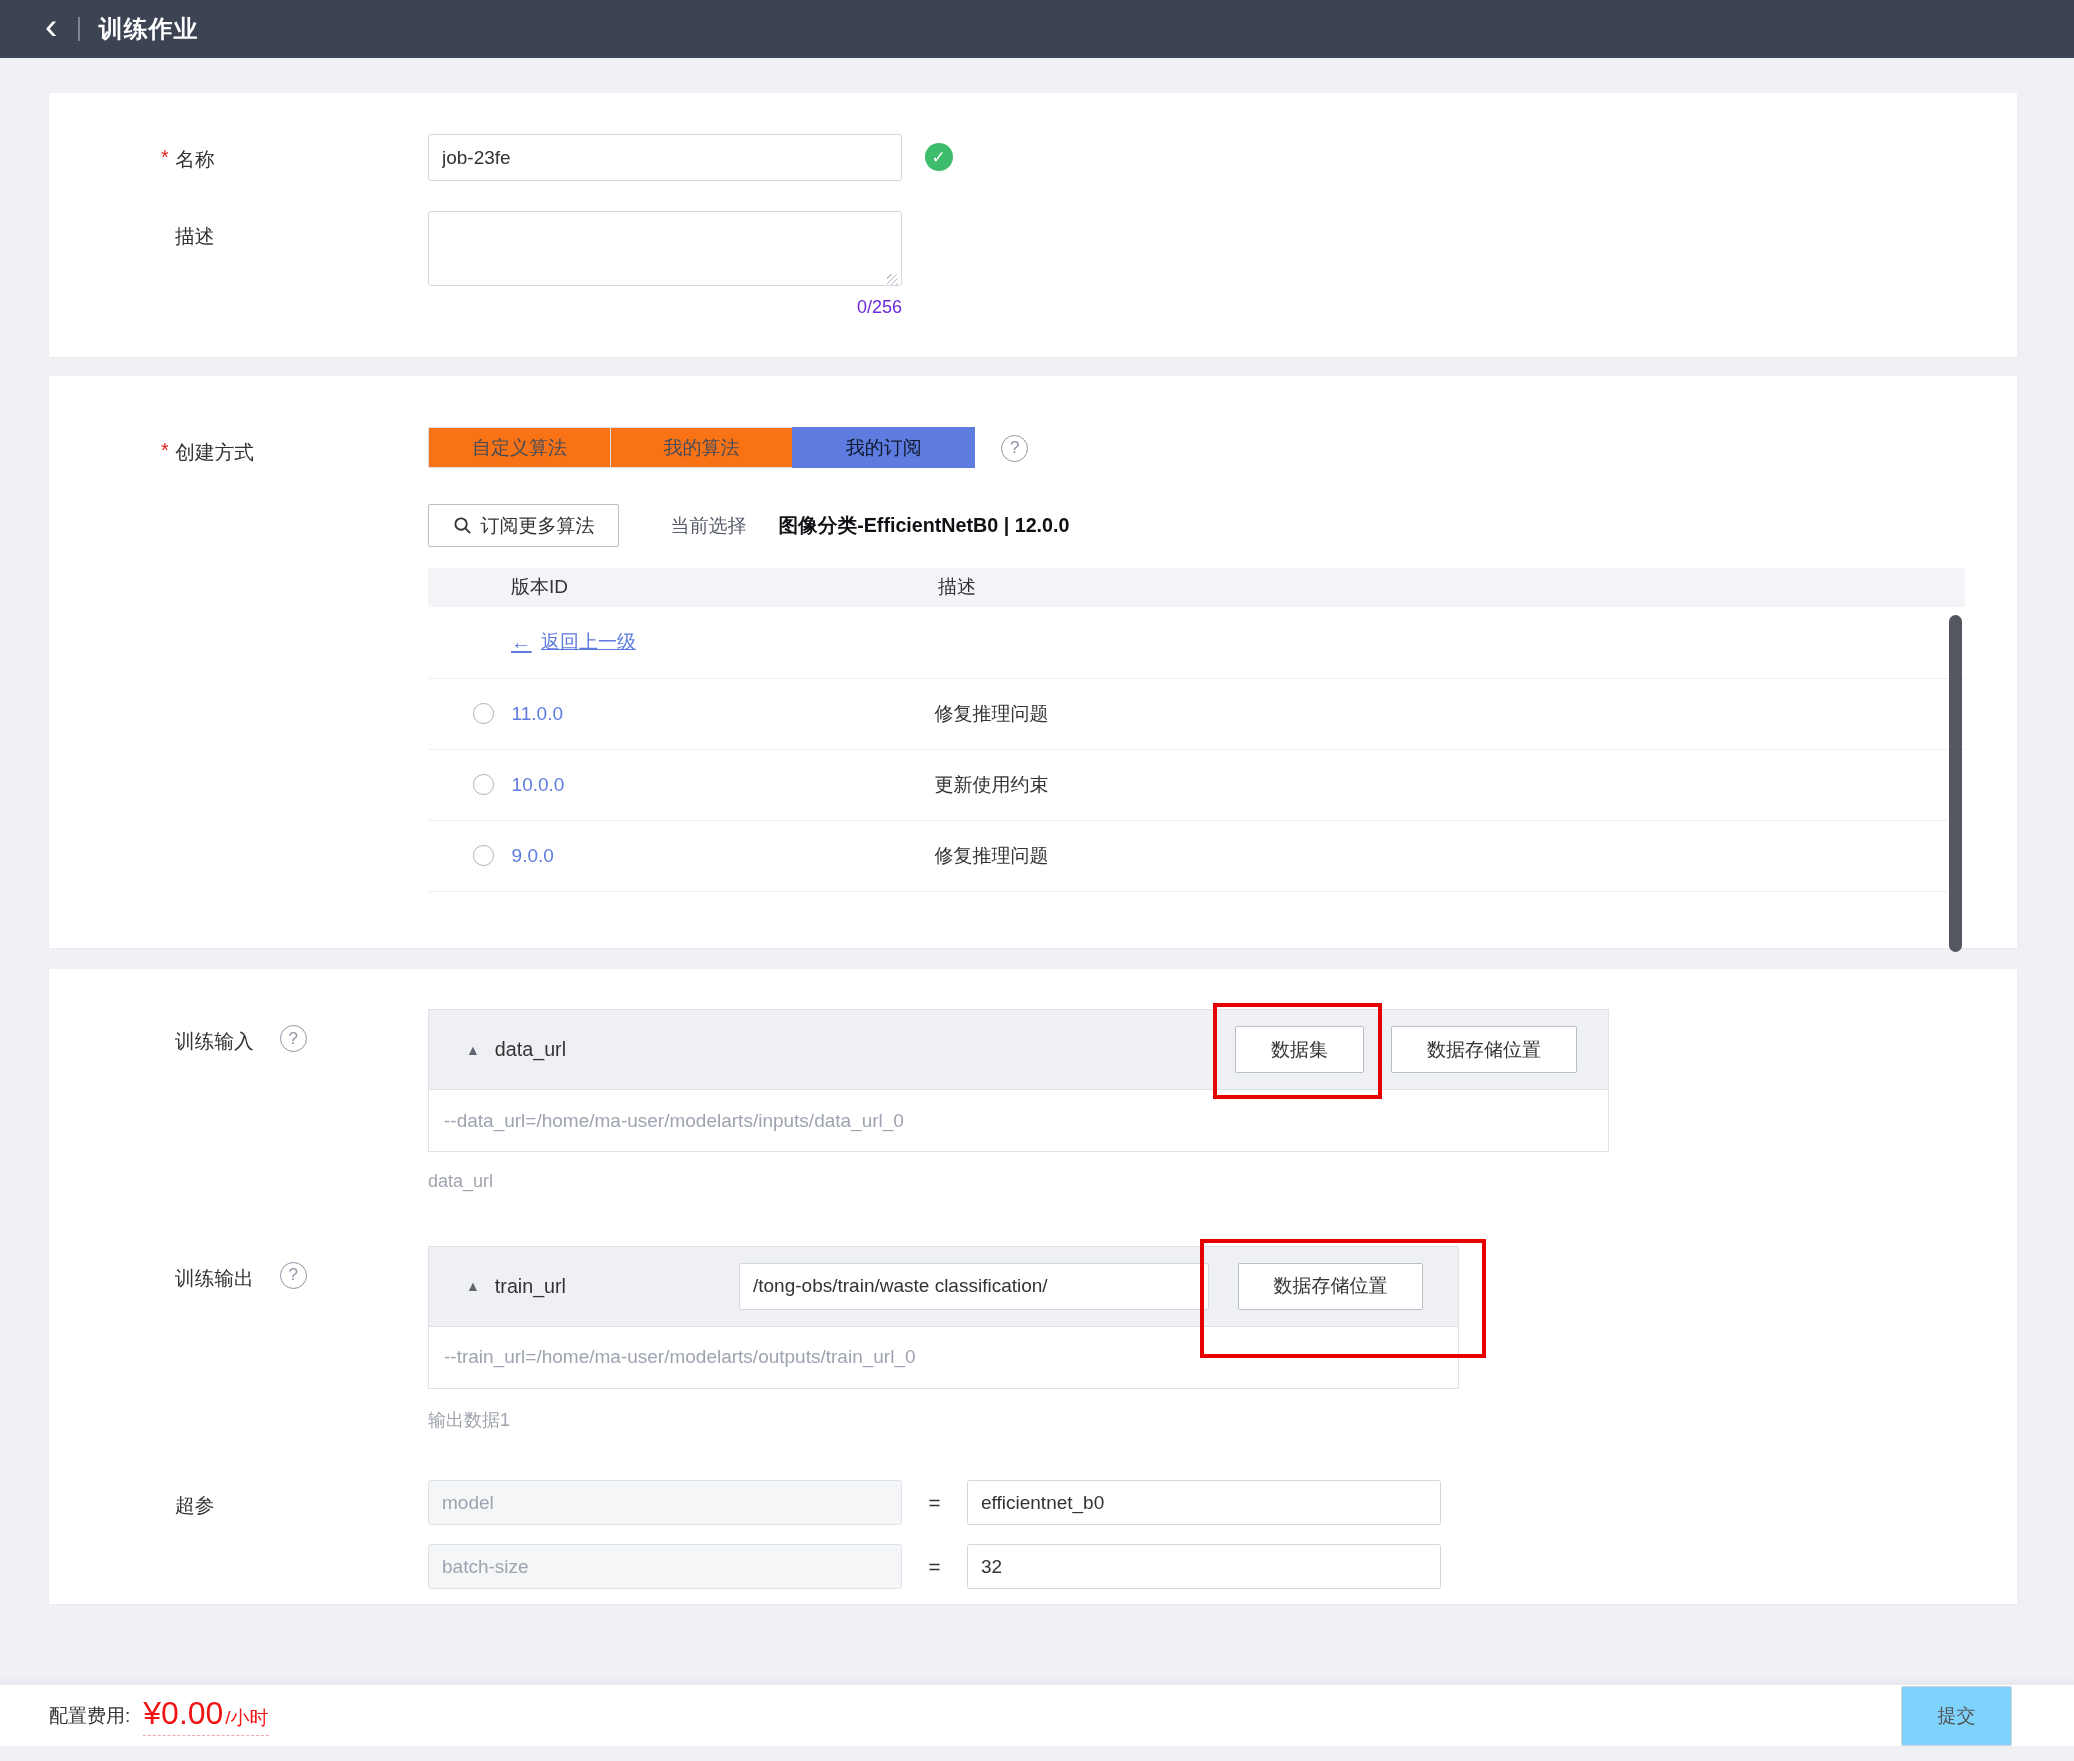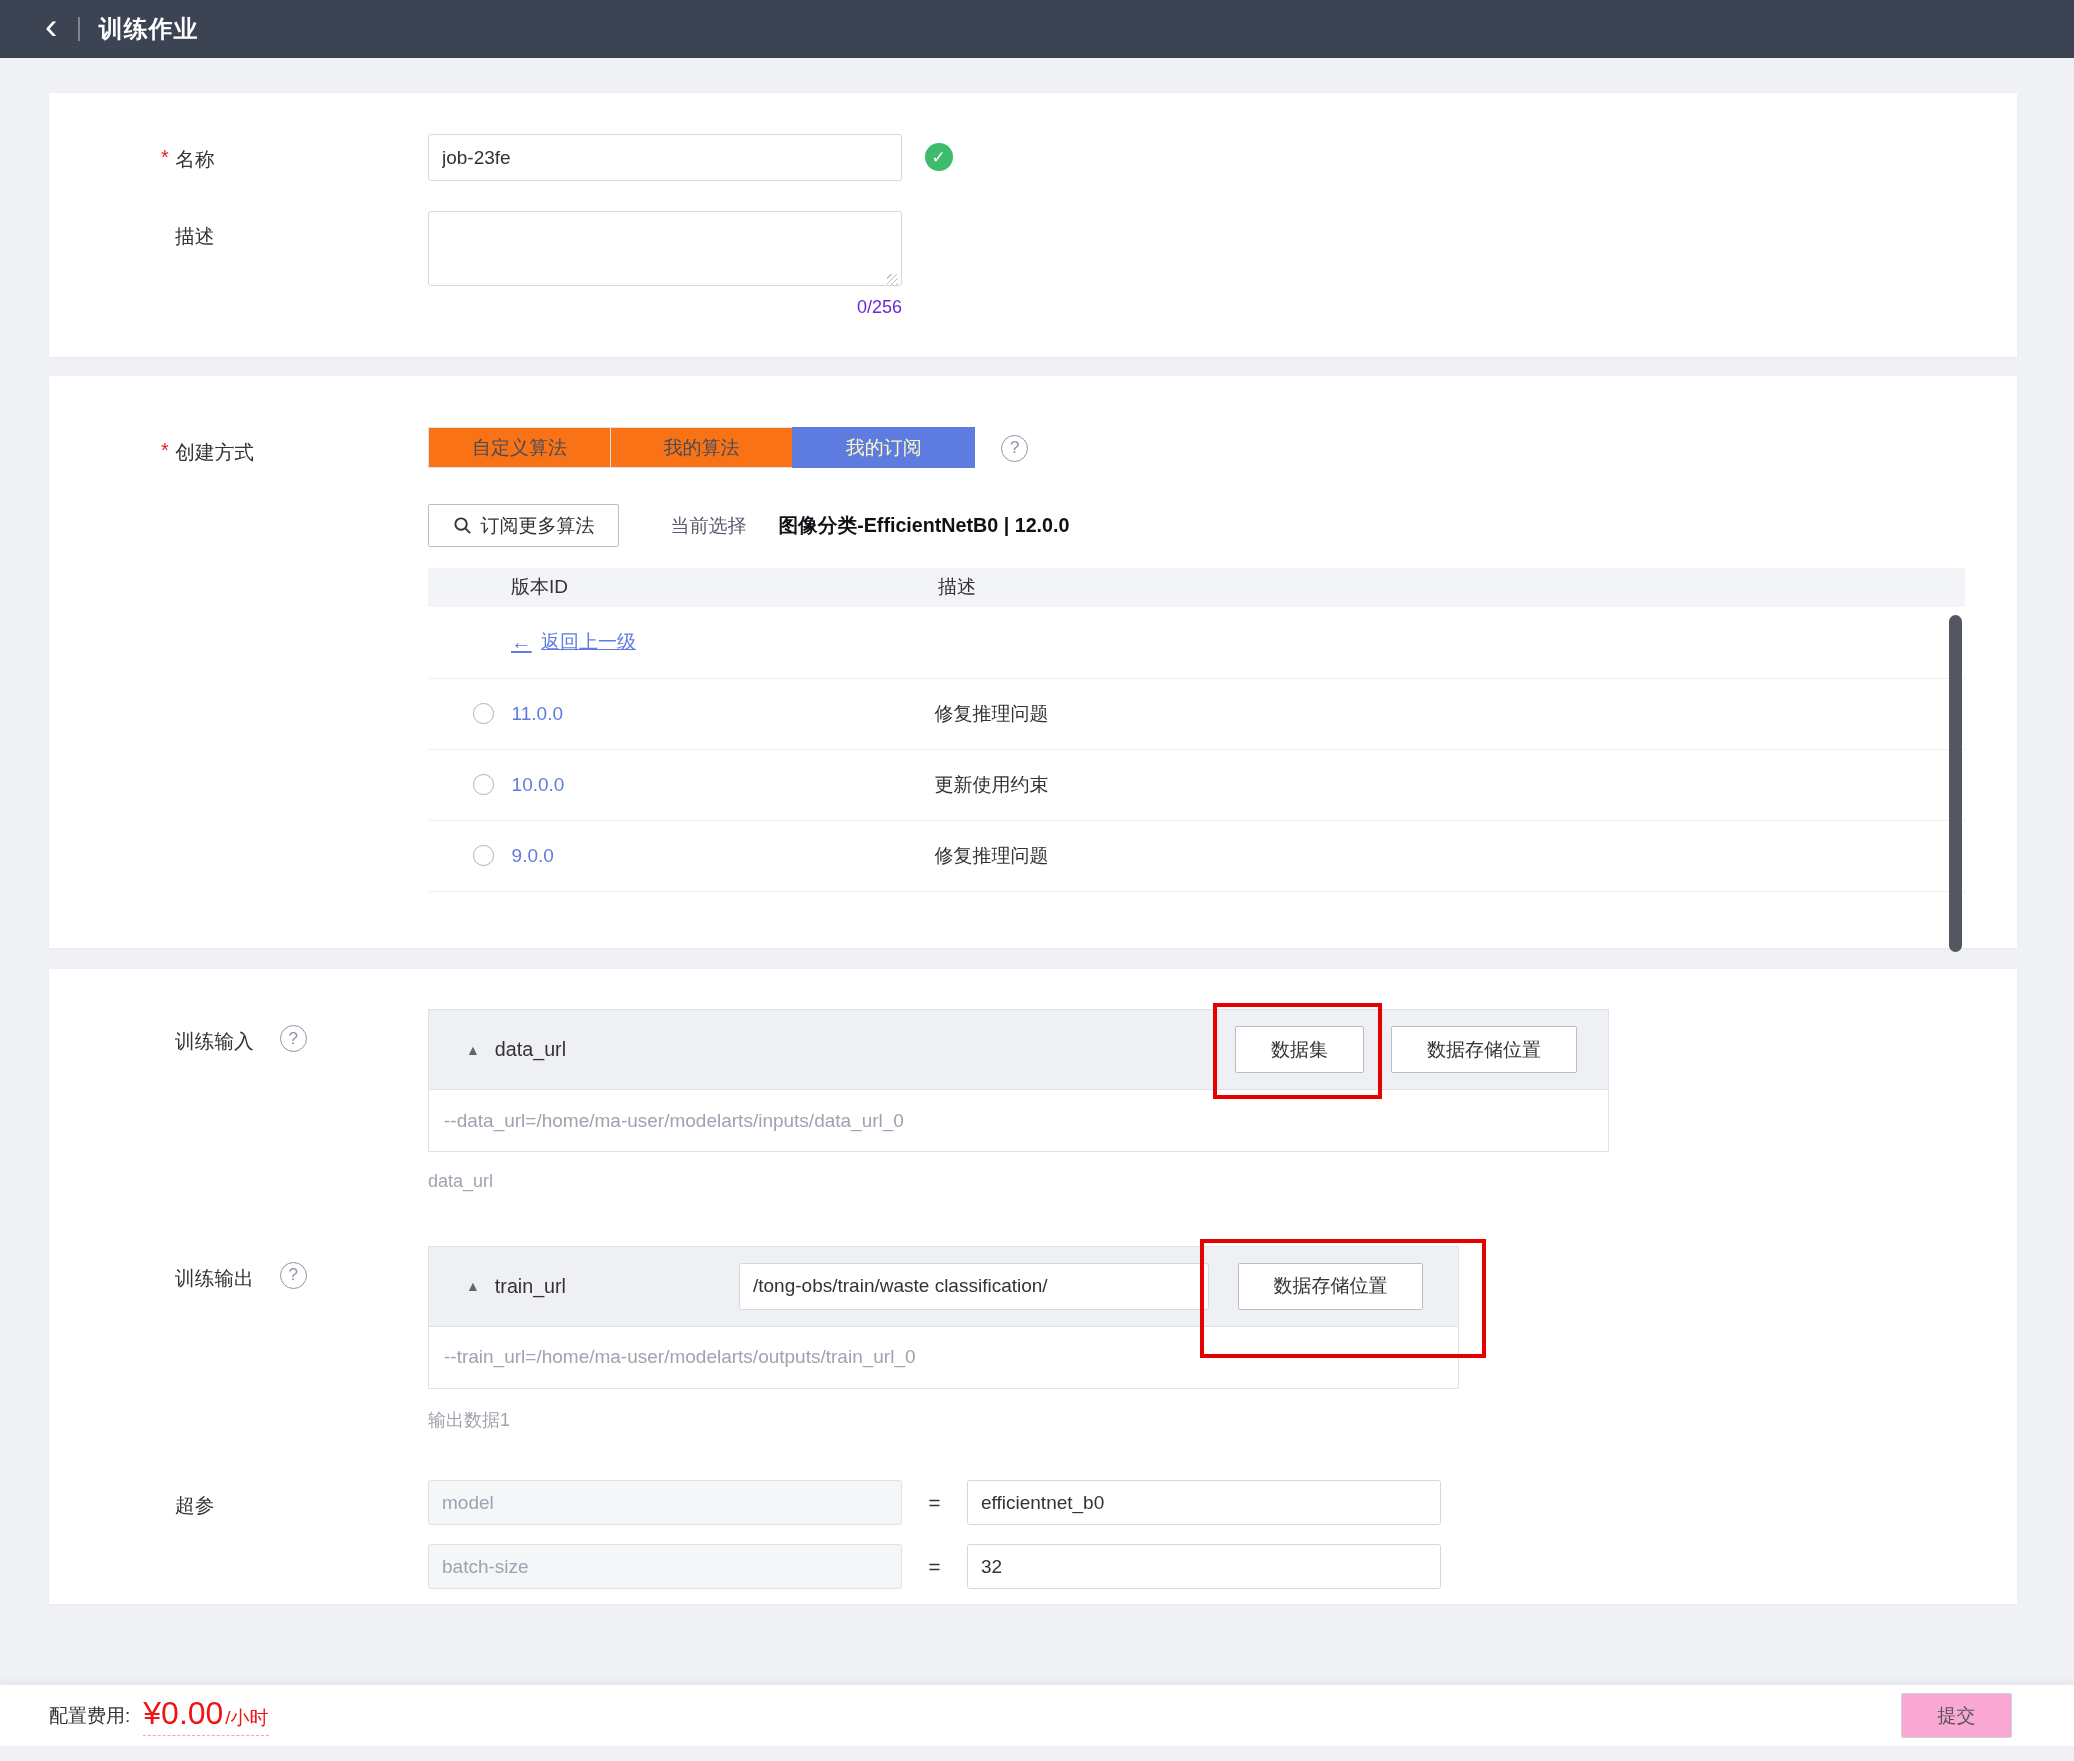--- a/index.html
+++ b/index.html
@@ -61,21 +61,21 @@
   .char-counter { width: 474px; text-align: right; color: #6d28d9; font-size: 18px; margin-top: 7.5px; }
 
   
   .tabs { display: flex; }
   .tab {
     height: 41px; padding: 0 37px; display: flex; align-items: center; justify-content: center;
     font-size: 19px; background: #f97316; border: 0.9px solid #dfe1e6; color: #464c59;
     cursor: pointer; margin-left: -0.9px; min-width: 183px;
   }
   .tab:first-child { margin-left: 0; }
-  .tab.active { background: #5e7ce0; border-color: #5e7ce0; color: #fef9c3; }
+  .tab.active { background: #5e7ce0; border-color: #5e7ce0; color: #0f172a; }
   .help-icon {
     width: 27px; height: 27px; border: 1.9px solid #8f94a3; border-radius: 50%;
     color: #8f94a3; font-size: 17px; display: flex; align-items: center; justify-content: center;
     margin-left: 26px; margin-top: 7.5px; flex: none; cursor: pointer;
   }
   .subscribe-row { margin-left: 379px; margin-top: 36px; display: flex; align-items: center; }
   .subscribe-btn {
     height: 43px; padding: 0 24px; border: 0.9px solid #b9bdc6; border-radius: 1.9px; background: #fff;
     display: flex; align-items: center; gap: 8.4px; font-size: 19px; color: #333; cursor: pointer;
   }
@@ -169,21 +169,21 @@
   .footer {
     position: absolute; left: 0; top: 1684px; width: 2074px; height: 62px;
     background: #fff; border-top: 0.9px solid #e9eaee; box-shadow: 0 -2.8px 7.5px rgba(25,35,65,.06);
     display: flex; align-items: center; padding: 0 62px 0 49px;
   }
   .fee-label { font-size: 19px; color: #333; }
   .fee-group { margin-left: 13px; border-bottom: 1.9px dashed #f0a8a8; padding-bottom: 2.8px; display: flex; align-items: baseline; }
   .fee-value { color: #f01414; font-size: 32px; font-weight: 500; }
   .fee-unit { color: #f01414; font-size: 19px; margin-left: 1.9px; }
   .submit-btn {
-    margin-left: auto; width: 111px; height: 45px; background: #f9a8d4;
+    margin-left: auto; width: 111px; height: 60px; background: #7dd3fc;
     border: 0.9px solid #cfd3da; border-radius: 1.9px; color: #555; font-size: 19px;
     display: flex; align-items: center; justify-content: center; cursor: pointer;
   }
   .search-glyph { flex: none; display: flex; }
 </style>
 </head>
 <body>
 
 <div class="header">
   <span class="back-icon">‹</span>

